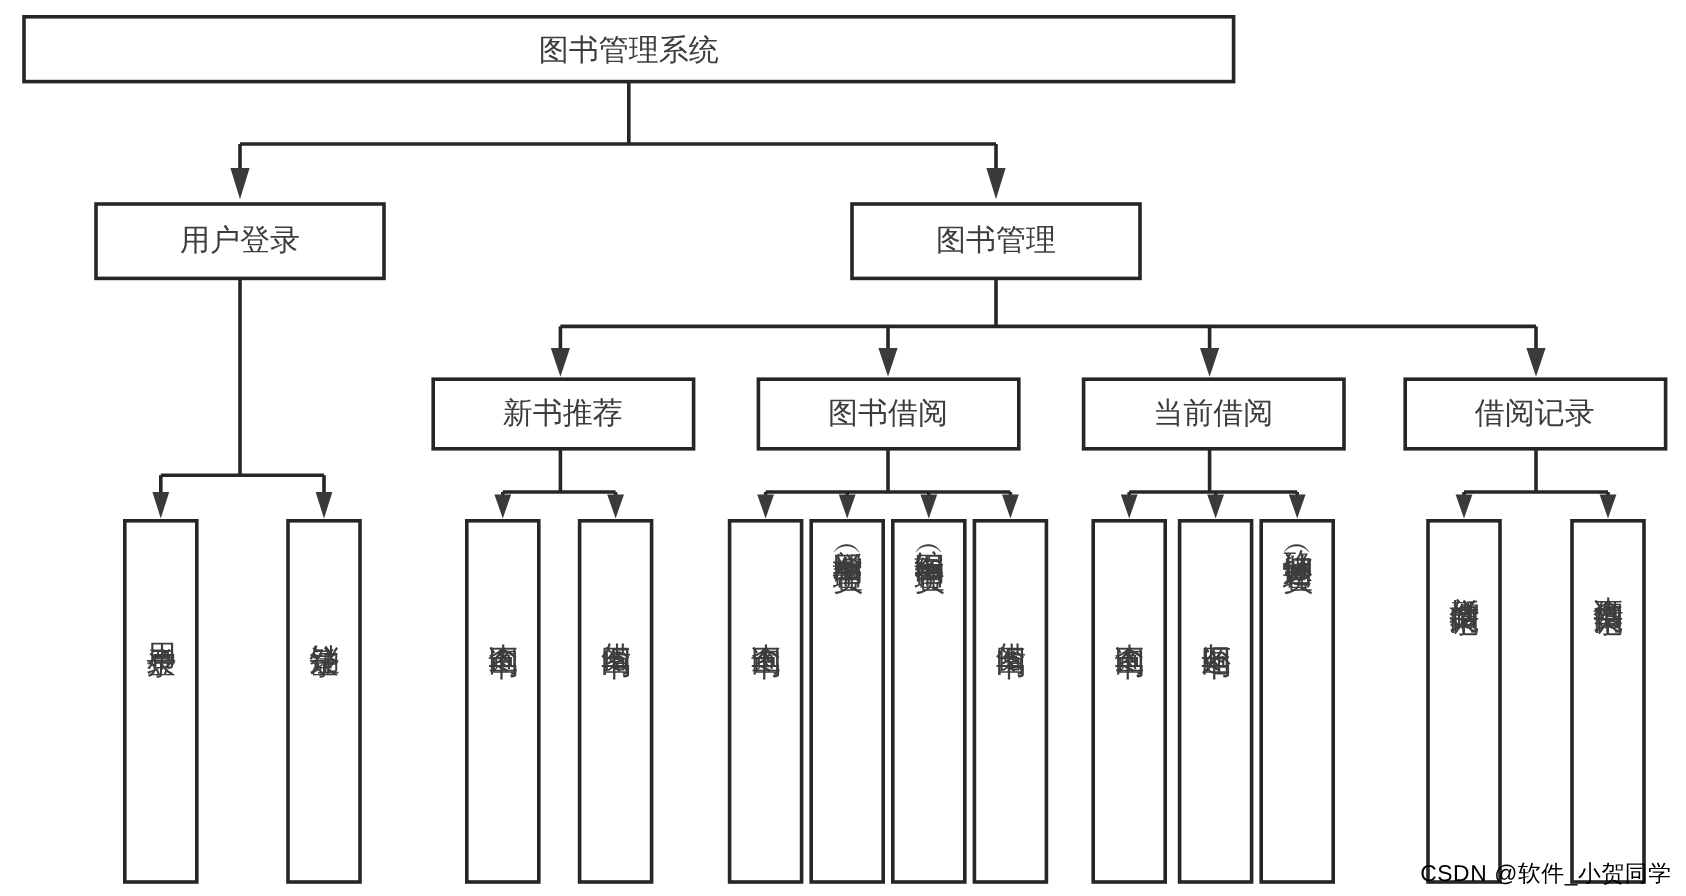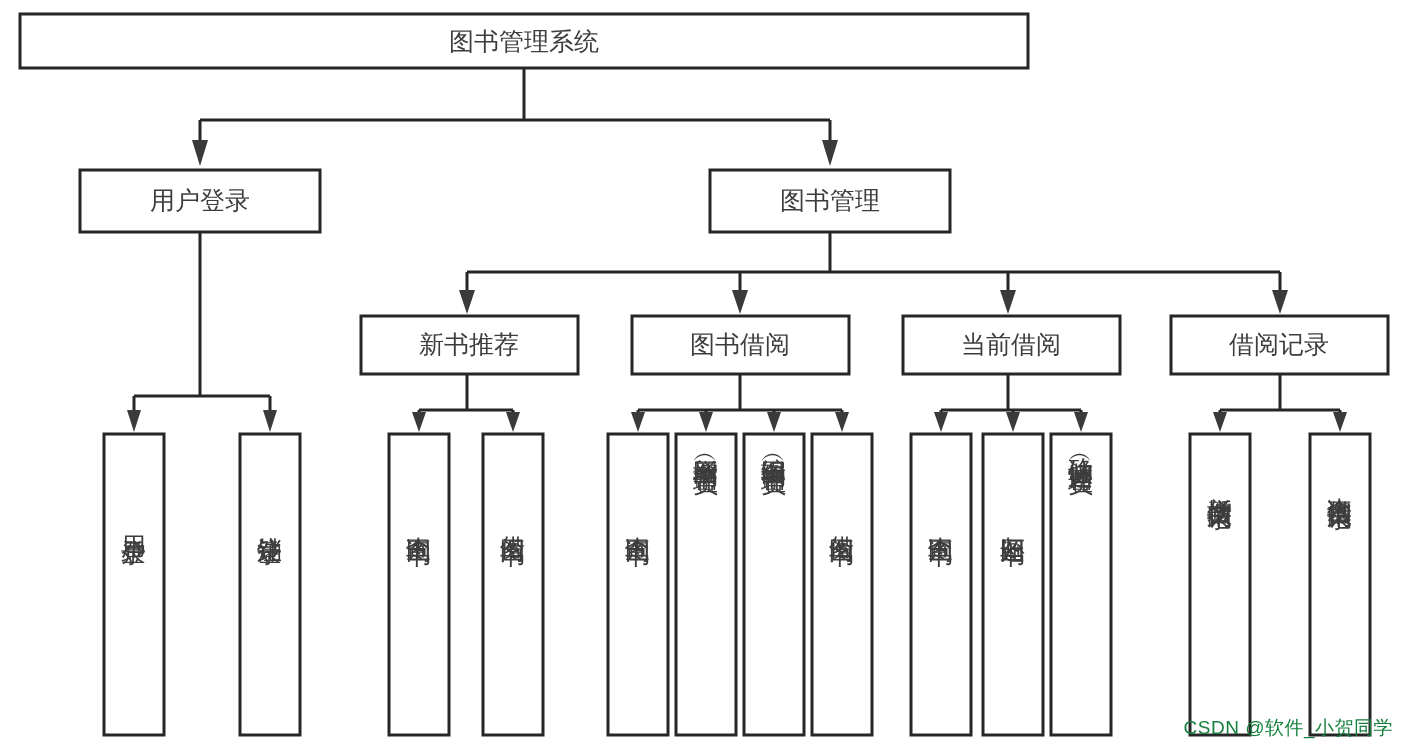--- a/index.html
+++ b/index.html
@@ -57,21 +57,21 @@
     text-anchor: middle;
     writing-mode: vertical-rl;
     letter-spacing: 2px;
   }
   .watermark {
     position: absolute;
     right: 12px;
     bottom: 6px;
     font-family: "Liberation Sans", sans-serif;
     font-size: 19px;
-    color: #15803d;
+    color: #000000;
     letter-spacing: 0.5px;
     user-select: none;
     white-space: nowrap;
   }
 </style>
 </head>
 <body>
 
 <div id="diagram-root">
 

